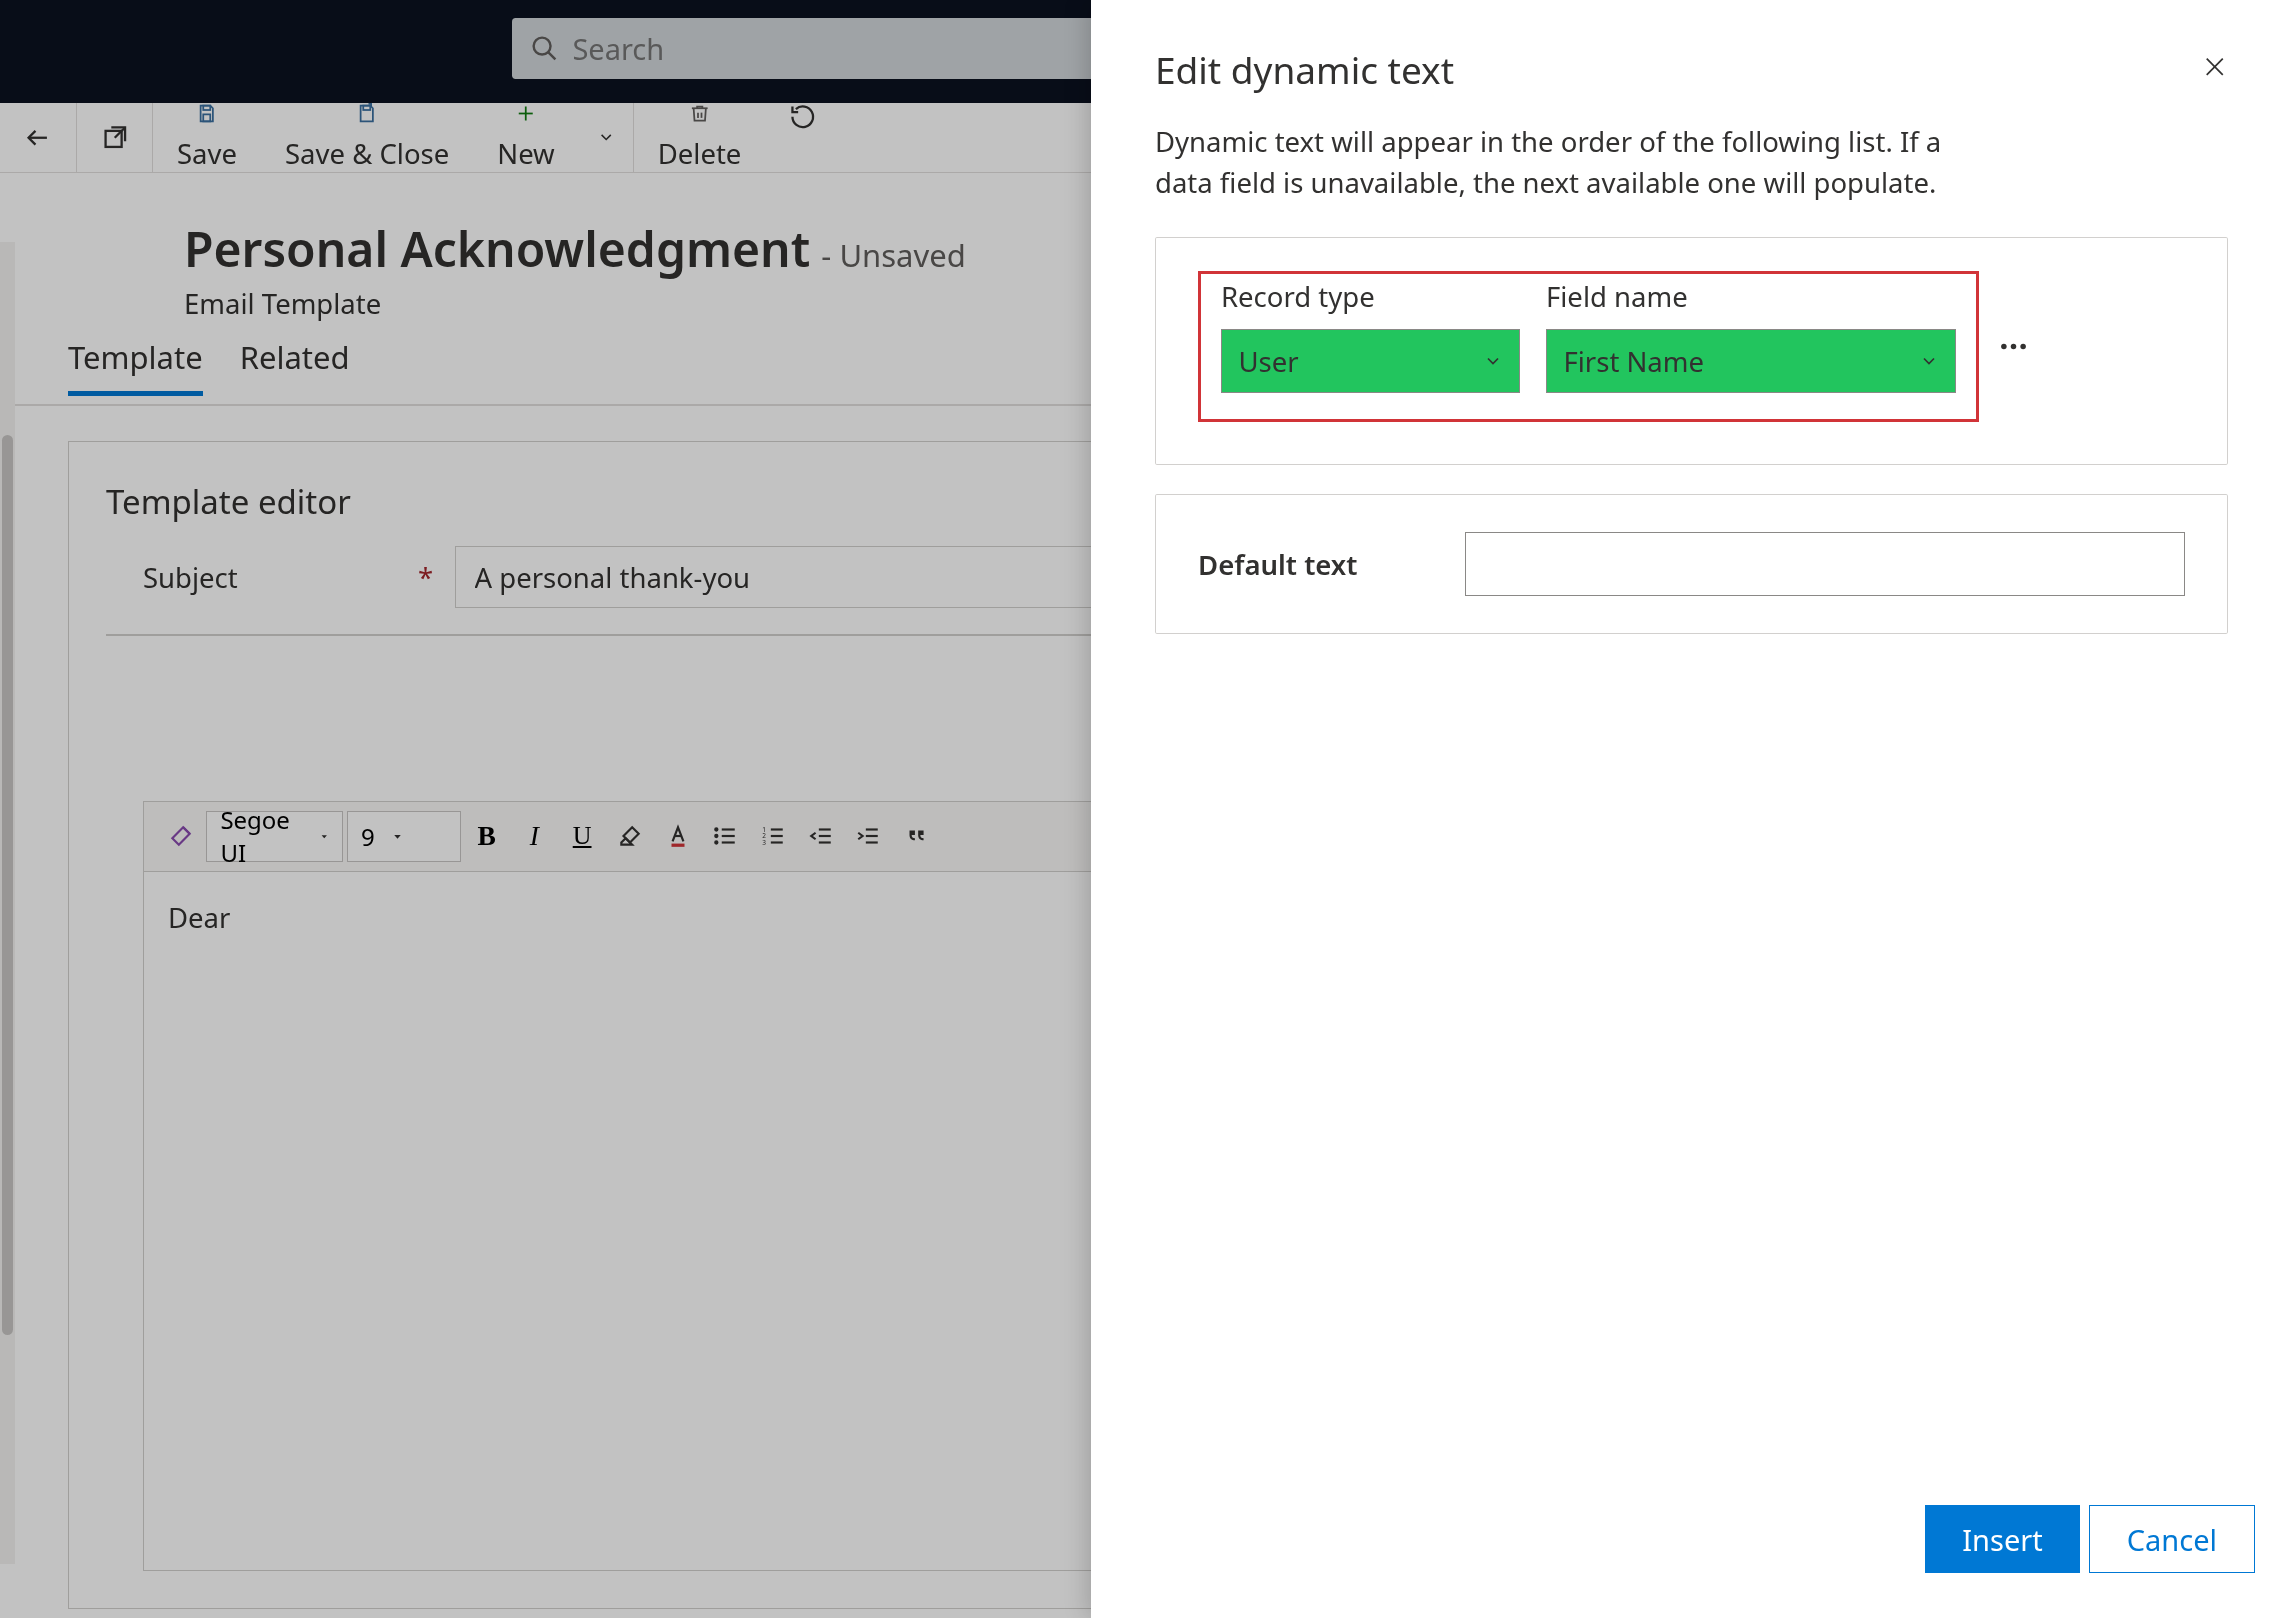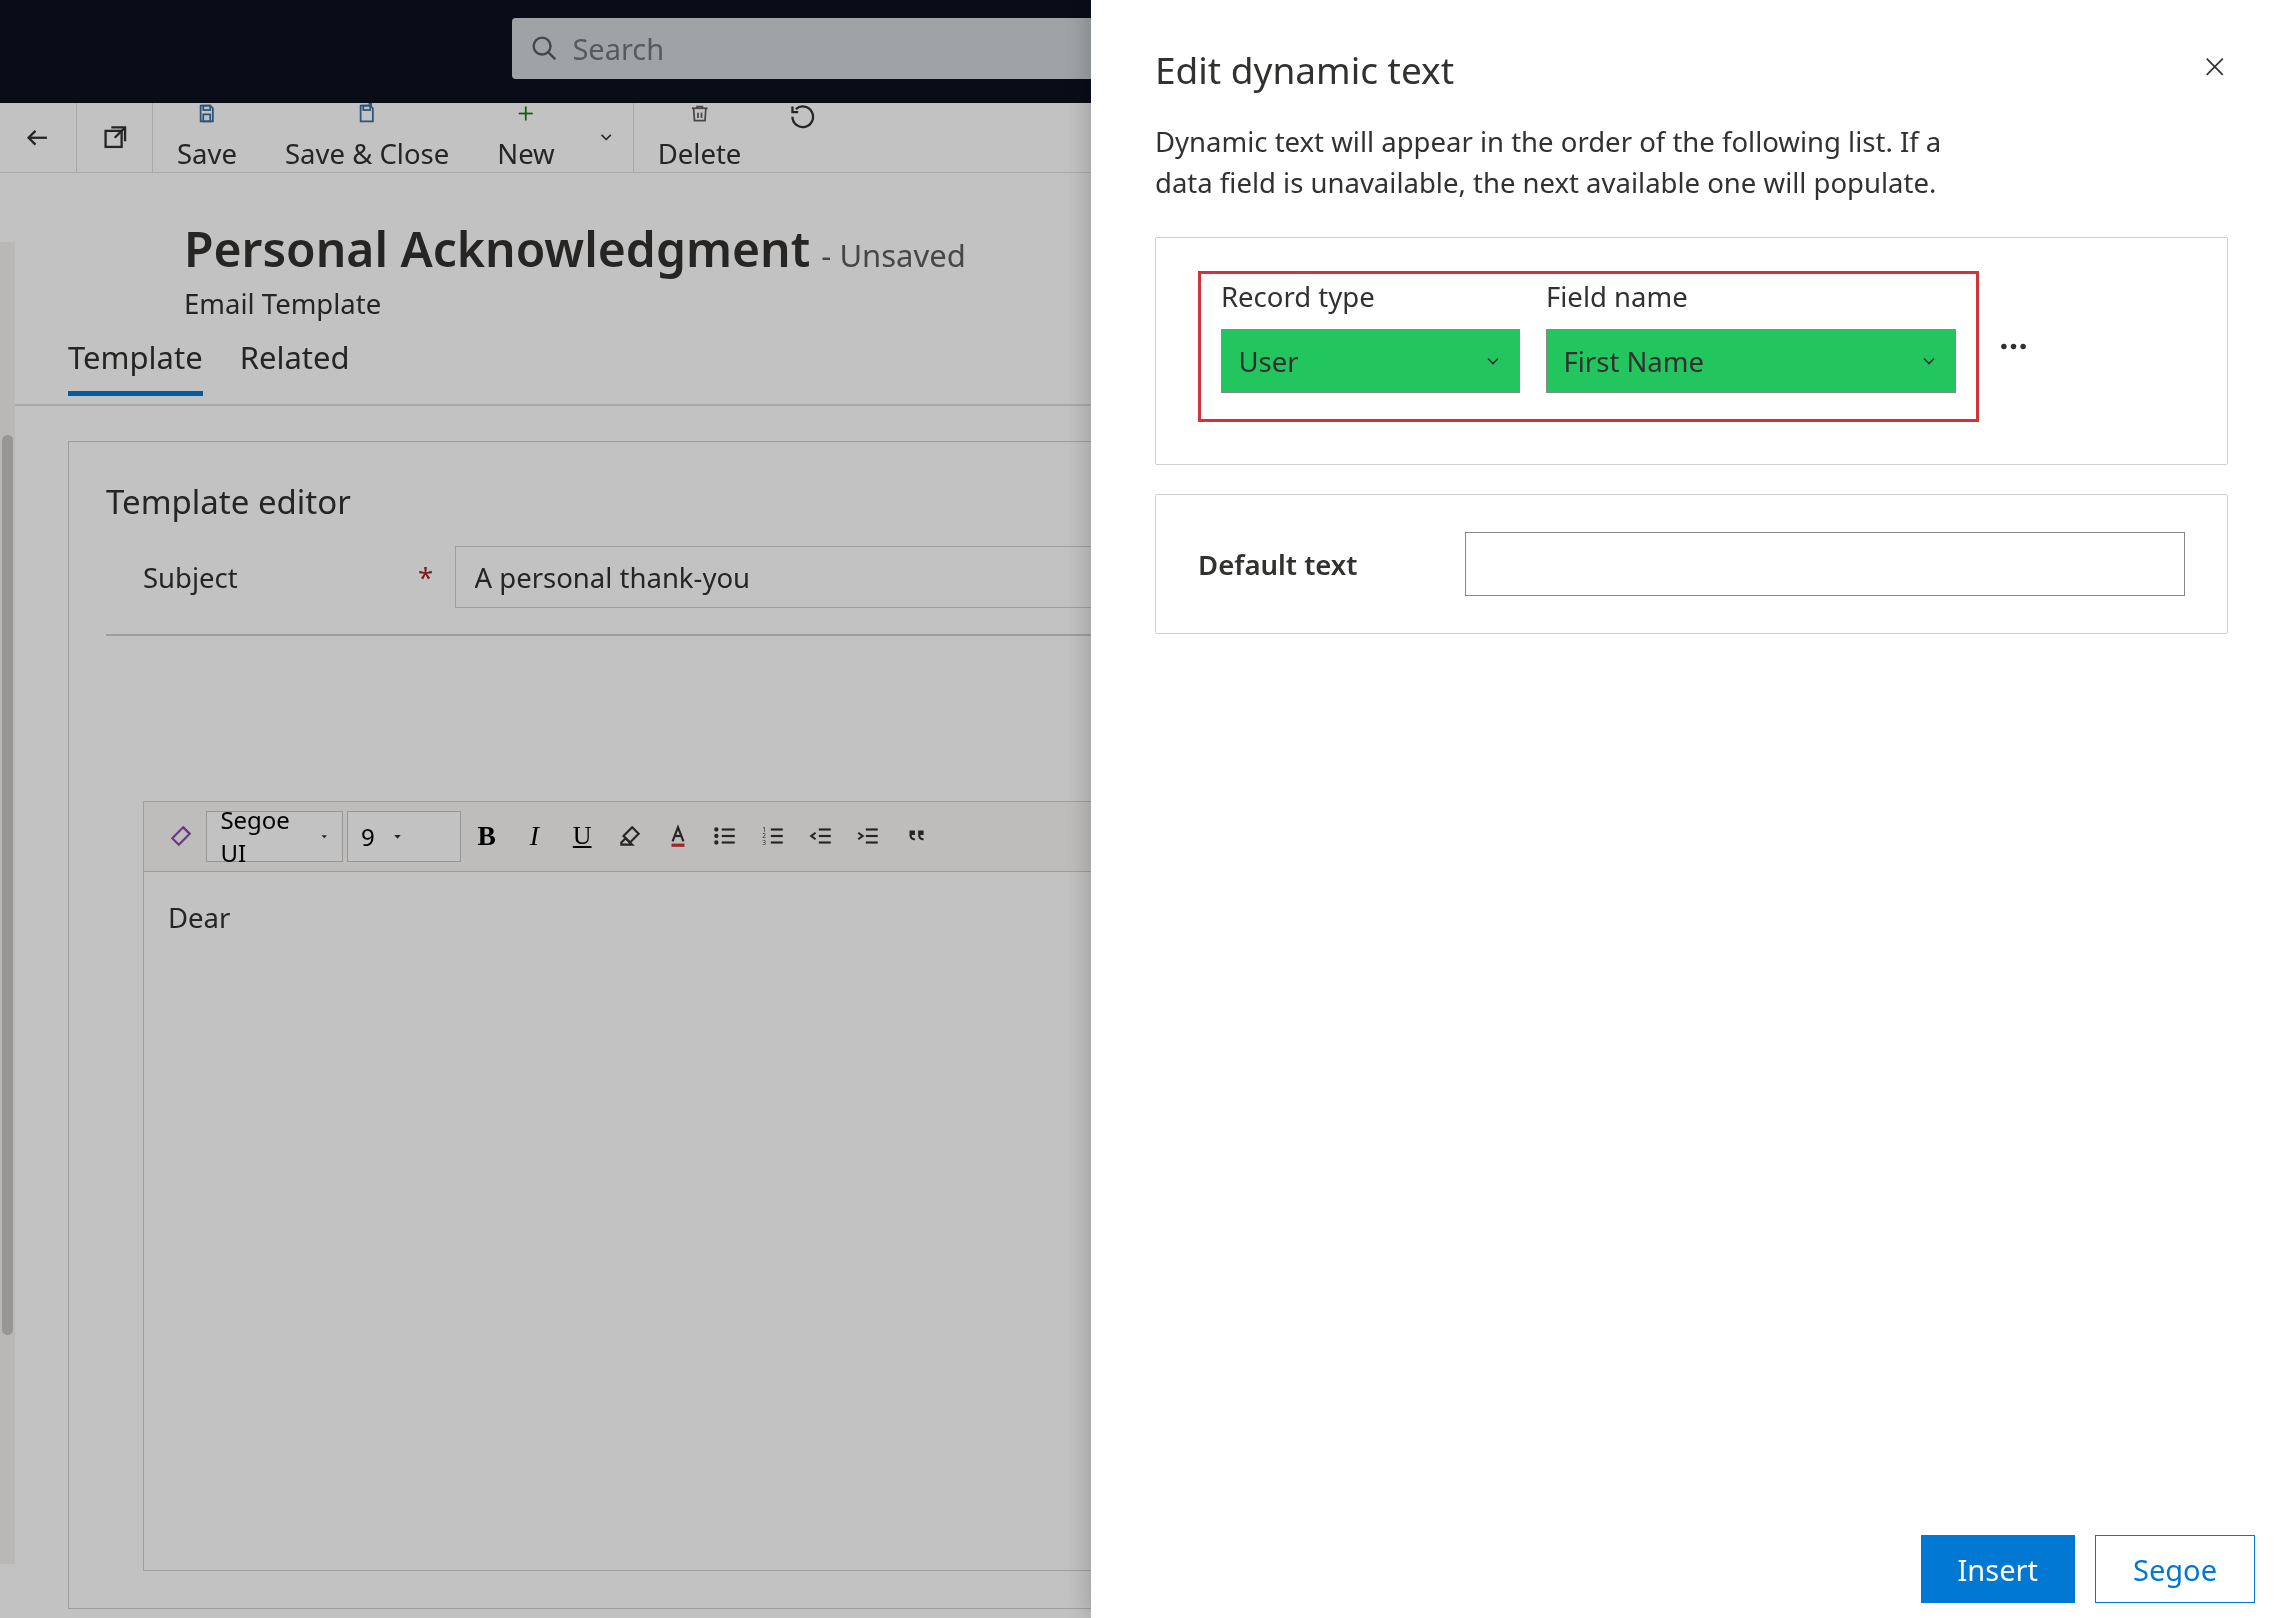--- a/index.html
+++ b/index.html
@@ -192,21 +192,21 @@
   .inline-row { display:flex; align-items:center; }
 
   .default-card { display:flex; align-items:center; gap:37px; padding: 37px 42px; }
   .default-label { font-size:27.5px; font-weight:600; color:#323130; min-width: 230px; }
   .default-input {
     flex: 1; height: 64px; border: 1.8px solid #8a8886; background:#fff;
     padding: 0 16.5px; font-size: 27.5px; color:#323130;
   }
 
   .panel-footer {
-    position:absolute; bottom:15px; right:37px; display:flex; gap:20px;padding-left:13px;
+    position:absolute; bottom:45px; right:37px; display:flex; gap:9px;padding-left:13px;
   }
   .btn {
     height: 68px; padding: 0 37px; font-size: 29px; border: none; cursor:pointer;
     display:flex; align-items:center; justify-content:center;
   }
   .btn.primary { background:#0078d4; color:#fff; }
   .btn.secondary { background:#fff; color:#0078d4; border:1.8px solid #0078d4; }
 </style>
 </head>
 <body>
@@ -441,16 +441,16 @@
     </div>
 
     <div class="card default-card">
       <div class="default-label">Default text</div>
       <input class="default-input" value="" style="">
     </div>
   </div>
 
   <div class="panel-footer">
     <button class="btn primary">Insert</button>
-    <button class="btn secondary">Segoe</button>
+    <button class="btn secondary">Cancel</button>
   </div>
 </div>
 
 
 </body></html>

